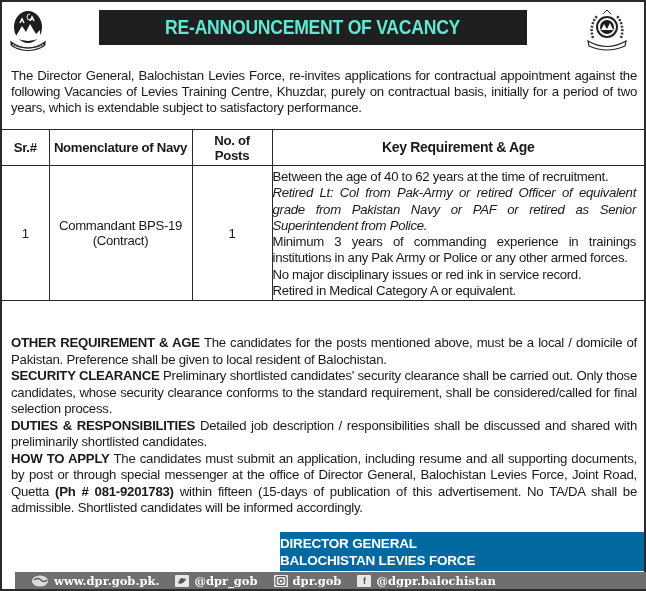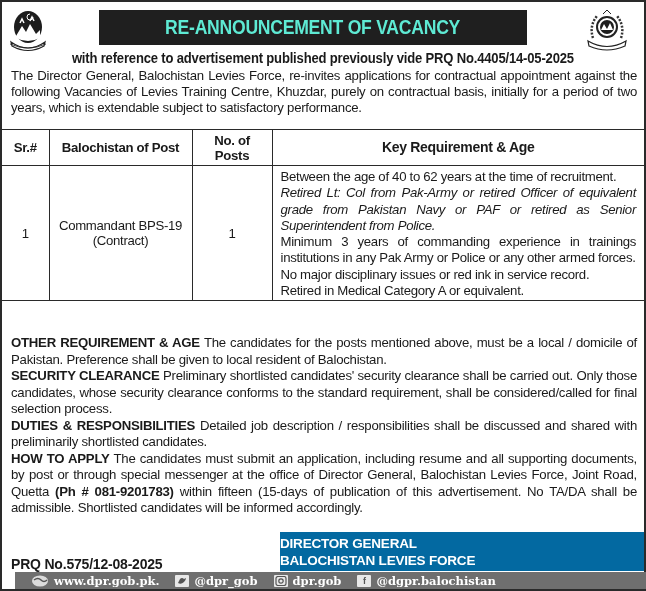--- a/index.html
+++ b/index.html
@@ -33,21 +33,21 @@
   
   table.vac {
     position: absolute; left: 0px; top: 127px; width: 642px; border-collapse: collapse;
     font-size: 13.2px;
   }
   table.vac th, table.vac td { border: 1px solid #2a2a2a; }
   table.vac tr > :first-child { border-left: none; }
   table.vac tr > :last-child { border-right: none; }
   table.vac th { font-weight: bold; height: 36px; text-align: center; line-height: 15px; letter-spacing: -0.3px; }
   table.vac td.center { text-align: center; vertical-align: middle; letter-spacing: -0.3px; }
-  table.vac td.req { padding: 3px 8px 1px 8px; line-height: 16.3px; letter-spacing: -0.3px; text-align: justify; margin-left: 12px; }
+  table.vac td.req { padding: 3px 8px 1px 0; line-height: 16.3px; letter-spacing: -0.3px; text-align: justify; margin-left: 12px; }
   .req-line { display: block; }
   .col-sr { width: 47px; }
   .col-post { width: 143px; }
   .col-num { width: 80px; }
   
   .sections {
     position: absolute; left: 9px; top: 333px; width: 626px;
     font-size: 13.2px; line-height: 16.5px; letter-spacing: -0.25px; text-align: justify;
   }
   .sec { margin: 0; }
@@ -99,31 +99,28 @@
       <path d="M8 30 Q4 18 12 8" fill="none" stroke="#333" stroke-width="2.5" stroke-dasharray="2 1.5"></path>
       <path d="M36 30 Q40 18 32 8" fill="none" stroke="#333" stroke-width="2.5" stroke-dasharray="2 1.5"></path>
       <circle cx="22" cy="19" r="10" fill="#fff" stroke="#222" stroke-width="2"></circle>
       <circle cx="22" cy="19" r="7" fill="#1d1d1d"></circle>
       <path d="M16 22 L19 16 L22 21 L25 15 L28 22 Z" fill="#fff"></path>
       <path d="M3 33 Q22 44 41 33 L40 38 Q22 46 4 38 Z" fill="none" stroke="#222" stroke-width="1.2"></path>
       <path d="M18 6 L22 2 L26 6" fill="none" stroke="#222" stroke-width="1"></path>
     </svg>
   </div>
 
-  <div class="subtitle">
-    <span>with reference to advertisement published previously vide PRQ No.4405/14-05-2025</span>
-  </div>
 
   <p class="intro">The Director General, Balochistan Levies Force, re-invites applications for contractual appointment against the following Vacancies of Levies Training Centre, Khuzdar, purely on contractual basis, initially for a period of two years, which is extendable subject to satisfactory performance.</p>
 
   <table class="vac">
     <thead>
       <tr>
         <th class="col-sr">Sr.#</th>
-        <th class="col-post">Balochistan of Post</th>
+        <th class="col-post">Nomenclature of Navy</th>
         <th class="col-num">
           <span>No. of</span><br>
           <span>Posts</span>
         </th>
         <th style="font-size:14px;">Key Requirement &amp; Age</th>
       </tr>
     </thead>
     <tbody>
       <tr>
         <td class="center">1</td>
@@ -151,21 +148,20 @@
       <b>SECURITY CLEARANCE</b><span> Preliminary shortlisted candidates' security clearance shall be carried out. Only those candidates, whose security clearance conforms to the standard requirement, shall be considered/called for final selection process.</span>
     </p>
     <p class="sec">
       <b>DUTIES &amp; RESPONSIBILITIES</b><span> Detailed job description / responsibilities shall be discussed and shared with preliminarily shortlisted candidates.</span>
     </p>
     <p class="sec">
       <b>HOW TO APPLY</b><span> The candidates must submit an application, including resume and all supporting documents, by post or through special messenger at the office of Director General, Balochistan Levies Force, Joint Road, Quetta </span><b>(Ph # 081-9201783)</b><span> within fifteen (15-days of publication of this advertisement. No TA/DA shall be admissible. Shortlisted candidates will be informed accordingly.</span>
     </p>
   </div>
 
-  <div class="prq">PRQ No.575/12-08-2025</div>
   <div class="signbox">
     <div>DIRECTOR GENERAL</div>
     <div>BALOCHISTAN LEVIES FORCE</div>
   </div>
 
   <div class="social">
     <div class="soc-item">
       <span class="soc-icon globe">
         <svg width="18" height="12" viewBox="0 0 18 12">
             <ellipse cx="9" cy="6" rx="8" ry="5.5" fill="#dcdcdc"></ellipse>

